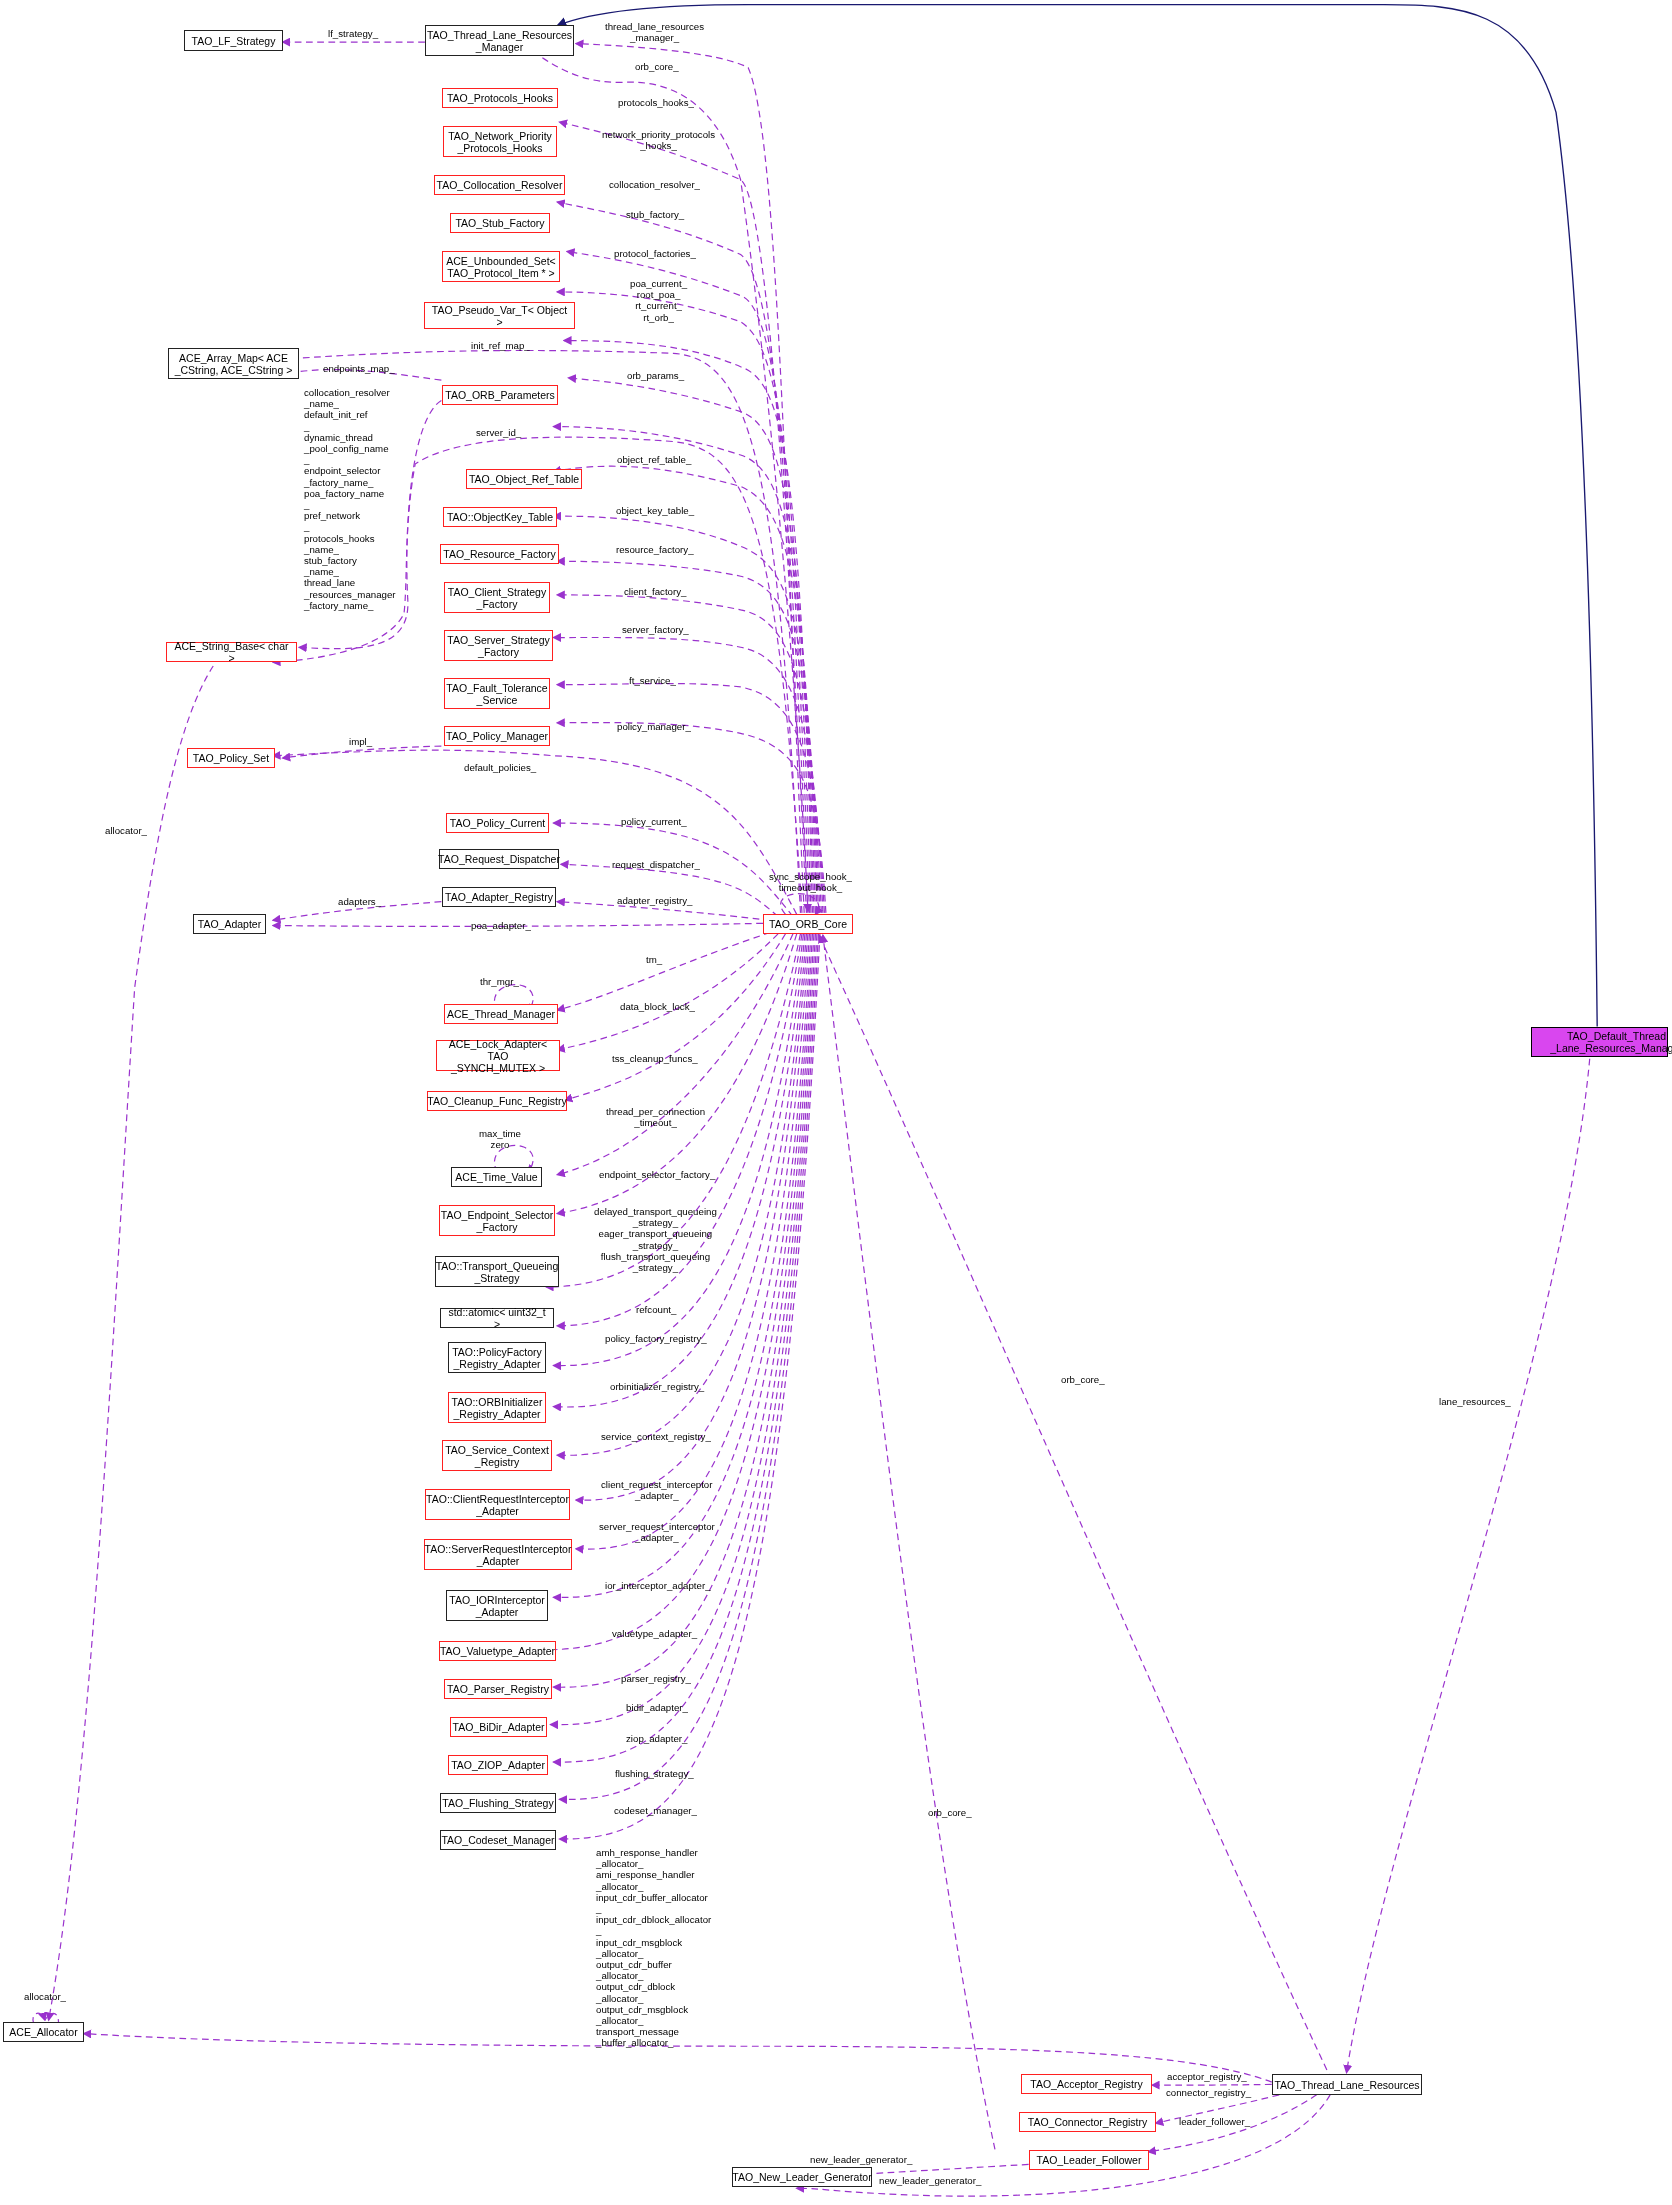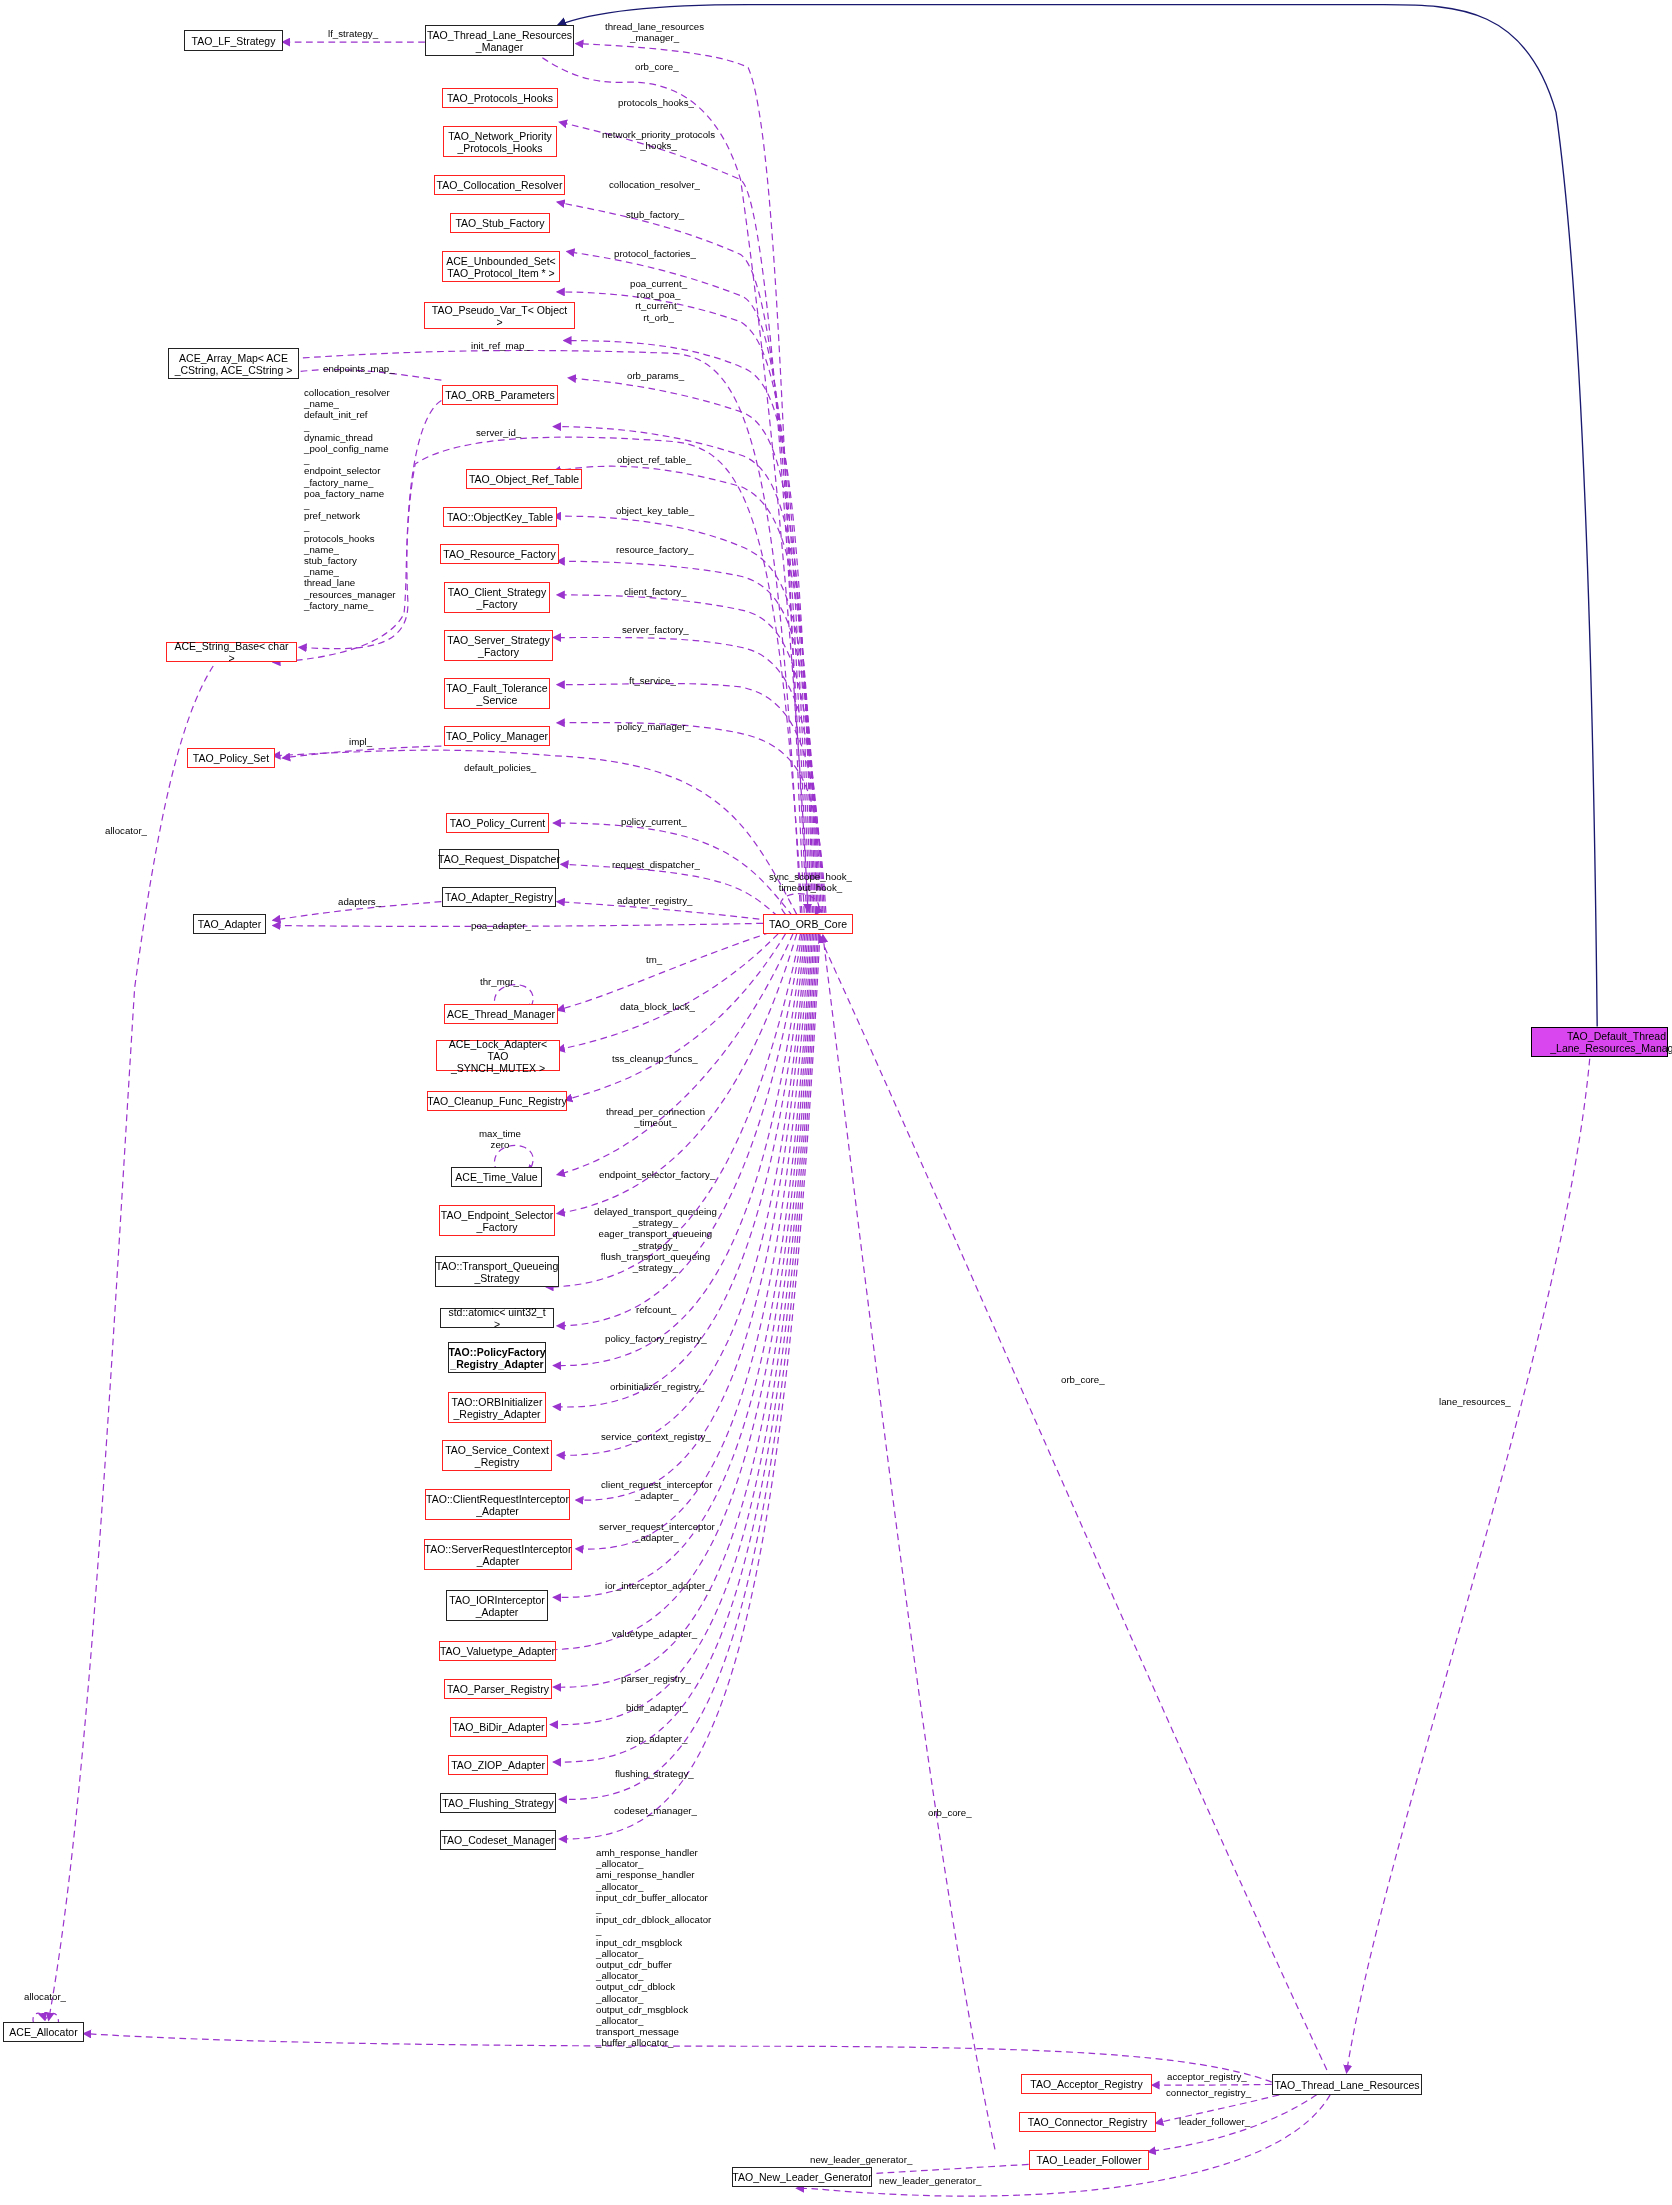--- a/index.html
+++ b/index.html
@@ -150,21 +150,21 @@
 <div class="node red" style="left:444px;top:1004px;width:114px;height:19.5px;">ACE_Thread_Manager</div>
 <div class="node red" style="left:436px;top:1040px;width:124px;height:31px;">ACE_Lock_Adapter&lt; TAO
 _SYNCH_MUTEX &gt;</div>
 <div class="node red" style="left:427px;top:1091px;width:140px;height:19.5px;">TAO_Cleanup_Func_Registry</div>
 <div class="node black" style="left:451px;top:1167px;width:91px;height:19.5px;">ACE_Time_Value</div>
 <div class="node red" style="left:439px;top:1205px;width:116px;height:31px;">TAO_Endpoint_Selector
 _Factory</div>
 <div class="node black" style="left:435px;top:1256px;width:124px;height:31px;">TAO::Transport_Queueing
 _Strategy</div>
 <div class="node black" style="left:440px;top:1308px;width:114px;height:19.5px;">std::atomic&lt; uint32_t &gt;</div>
-<div class="node black" style="left:448px;top:1342px;width:98px;height:31px;font-weight:bold;">TAO::PolicyFactory
+<div class="node black" style="left:448px;top:1342px;width:98px;height:31px;">TAO::PolicyFactory
 _Registry_Adapter</div>
 <div class="node red" style="left:448px;top:1392px;width:98px;height:31px;">TAO::ORBInitializer
 _Registry_Adapter</div>
 <div class="node red" style="left:442px;top:1440px;width:110px;height:31px;">TAO_Service_Context
 _Registry</div>
 <div class="node red" style="left:425px;top:1489px;width:145px;height:31px;">TAO::ClientRequestInterceptor
 _Adapter</div>
 <div class="node red" style="left:424px;top:1539px;width:148px;height:31px;">TAO::ServerRequestInterceptor
 _Adapter</div>
 <div class="node black" style="left:446px;top:1590px;width:102px;height:31px;">TAO_IORInterceptor

